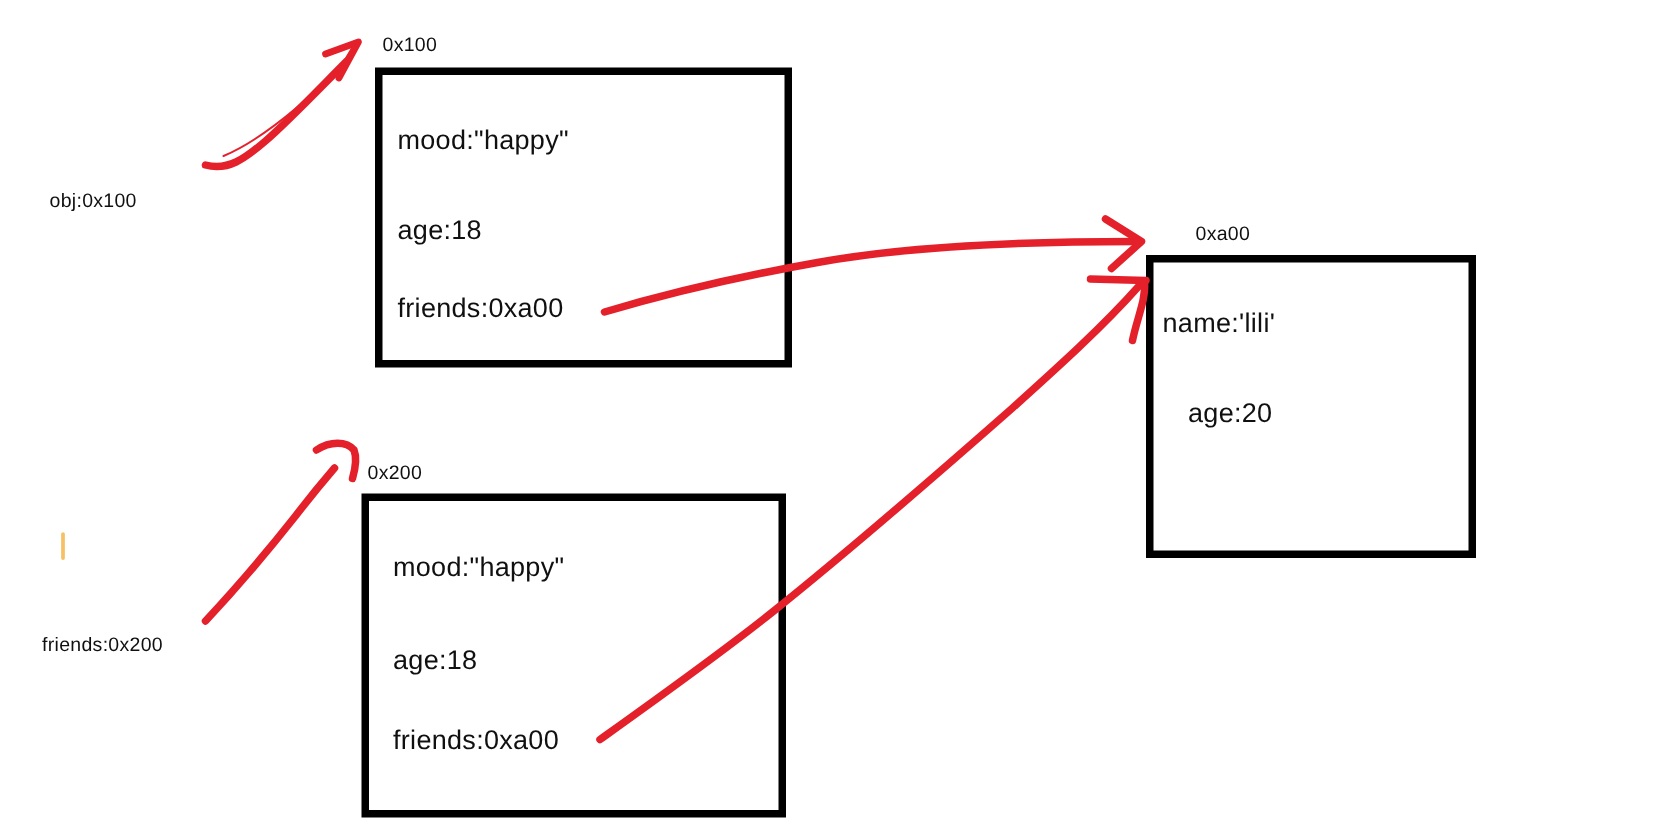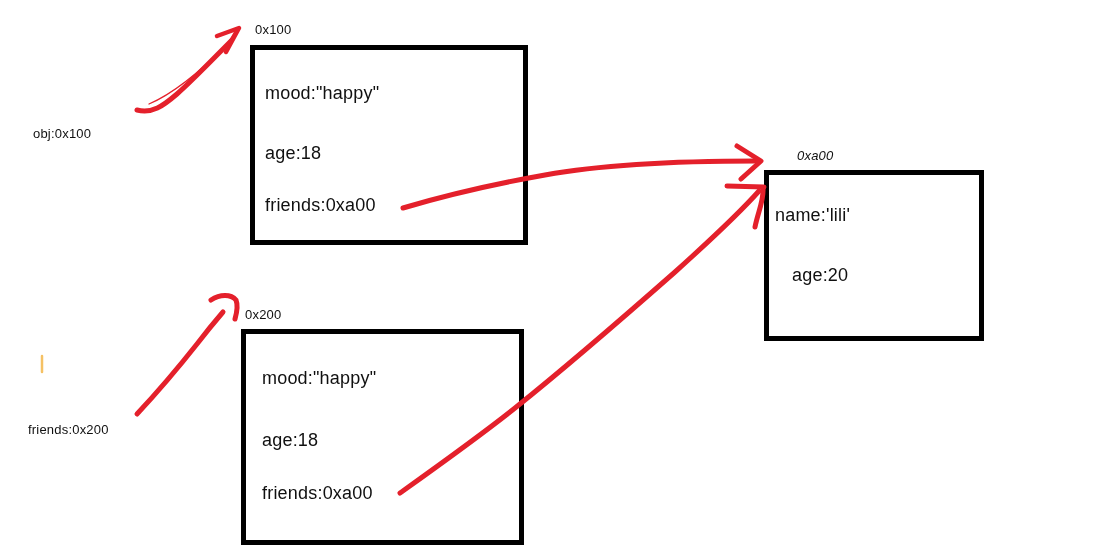--- a/index.html
+++ b/index.html
@@ -55,22 +55,22 @@
     <span class="field" style="left:10px; top:144px;">friends:0xa00</span>
   </div>
 
   <span class="label" style="left:245px; top:304px;">0x200</span>
   <div class="membox" style="left:241px; top:329px; width:283px; height:216px;">
     <span class="field" style="left:16px; top:33px;">mood:"happy"</span>
     <span class="field" style="left:16px; top:95px;">age:18</span>
     <span class="field" style="left:16px; top:148px;">friends:0xa00</span>
   </div>
 
-  <span class="label" style="left:797px; top:145px;font-style:italic;">0xa00</span>
-  <div class="membox" style="left:764px; top:170px; width:220px; height:171px;">
+  <span class="label" style="left:797px; top:145px;">0xa00</span>
+  <div class="membox" style="left:764px; top:170px; width:220px; height:202px;">
     <span class="field" style="left:6px; top:29px;">name:'lili'</span>
     <span class="field" style="left:23px; top:89px;">age:20</span>
   </div>
 
   <svg class="arrows" viewBox="0 0 1119 560">
 
     <g>
       <path d="M137,110 C152,114 163,106 177,94 C192,81 212,60 231,41" fill="none" stroke-width="5" stroke-linecap="round" stroke="#e4202b"></path>
       <path d="M149,104 C175,93 204,68 230,42" fill="none" stroke-width="1.3" stroke-linecap="round" stroke="#e4202b"></path>
       <path d="M217,36 L239,28 L226,52" fill="none" stroke-width="4.5" stroke-linecap="round" stroke-linejoin="round" stroke="#e4202b"></path>

